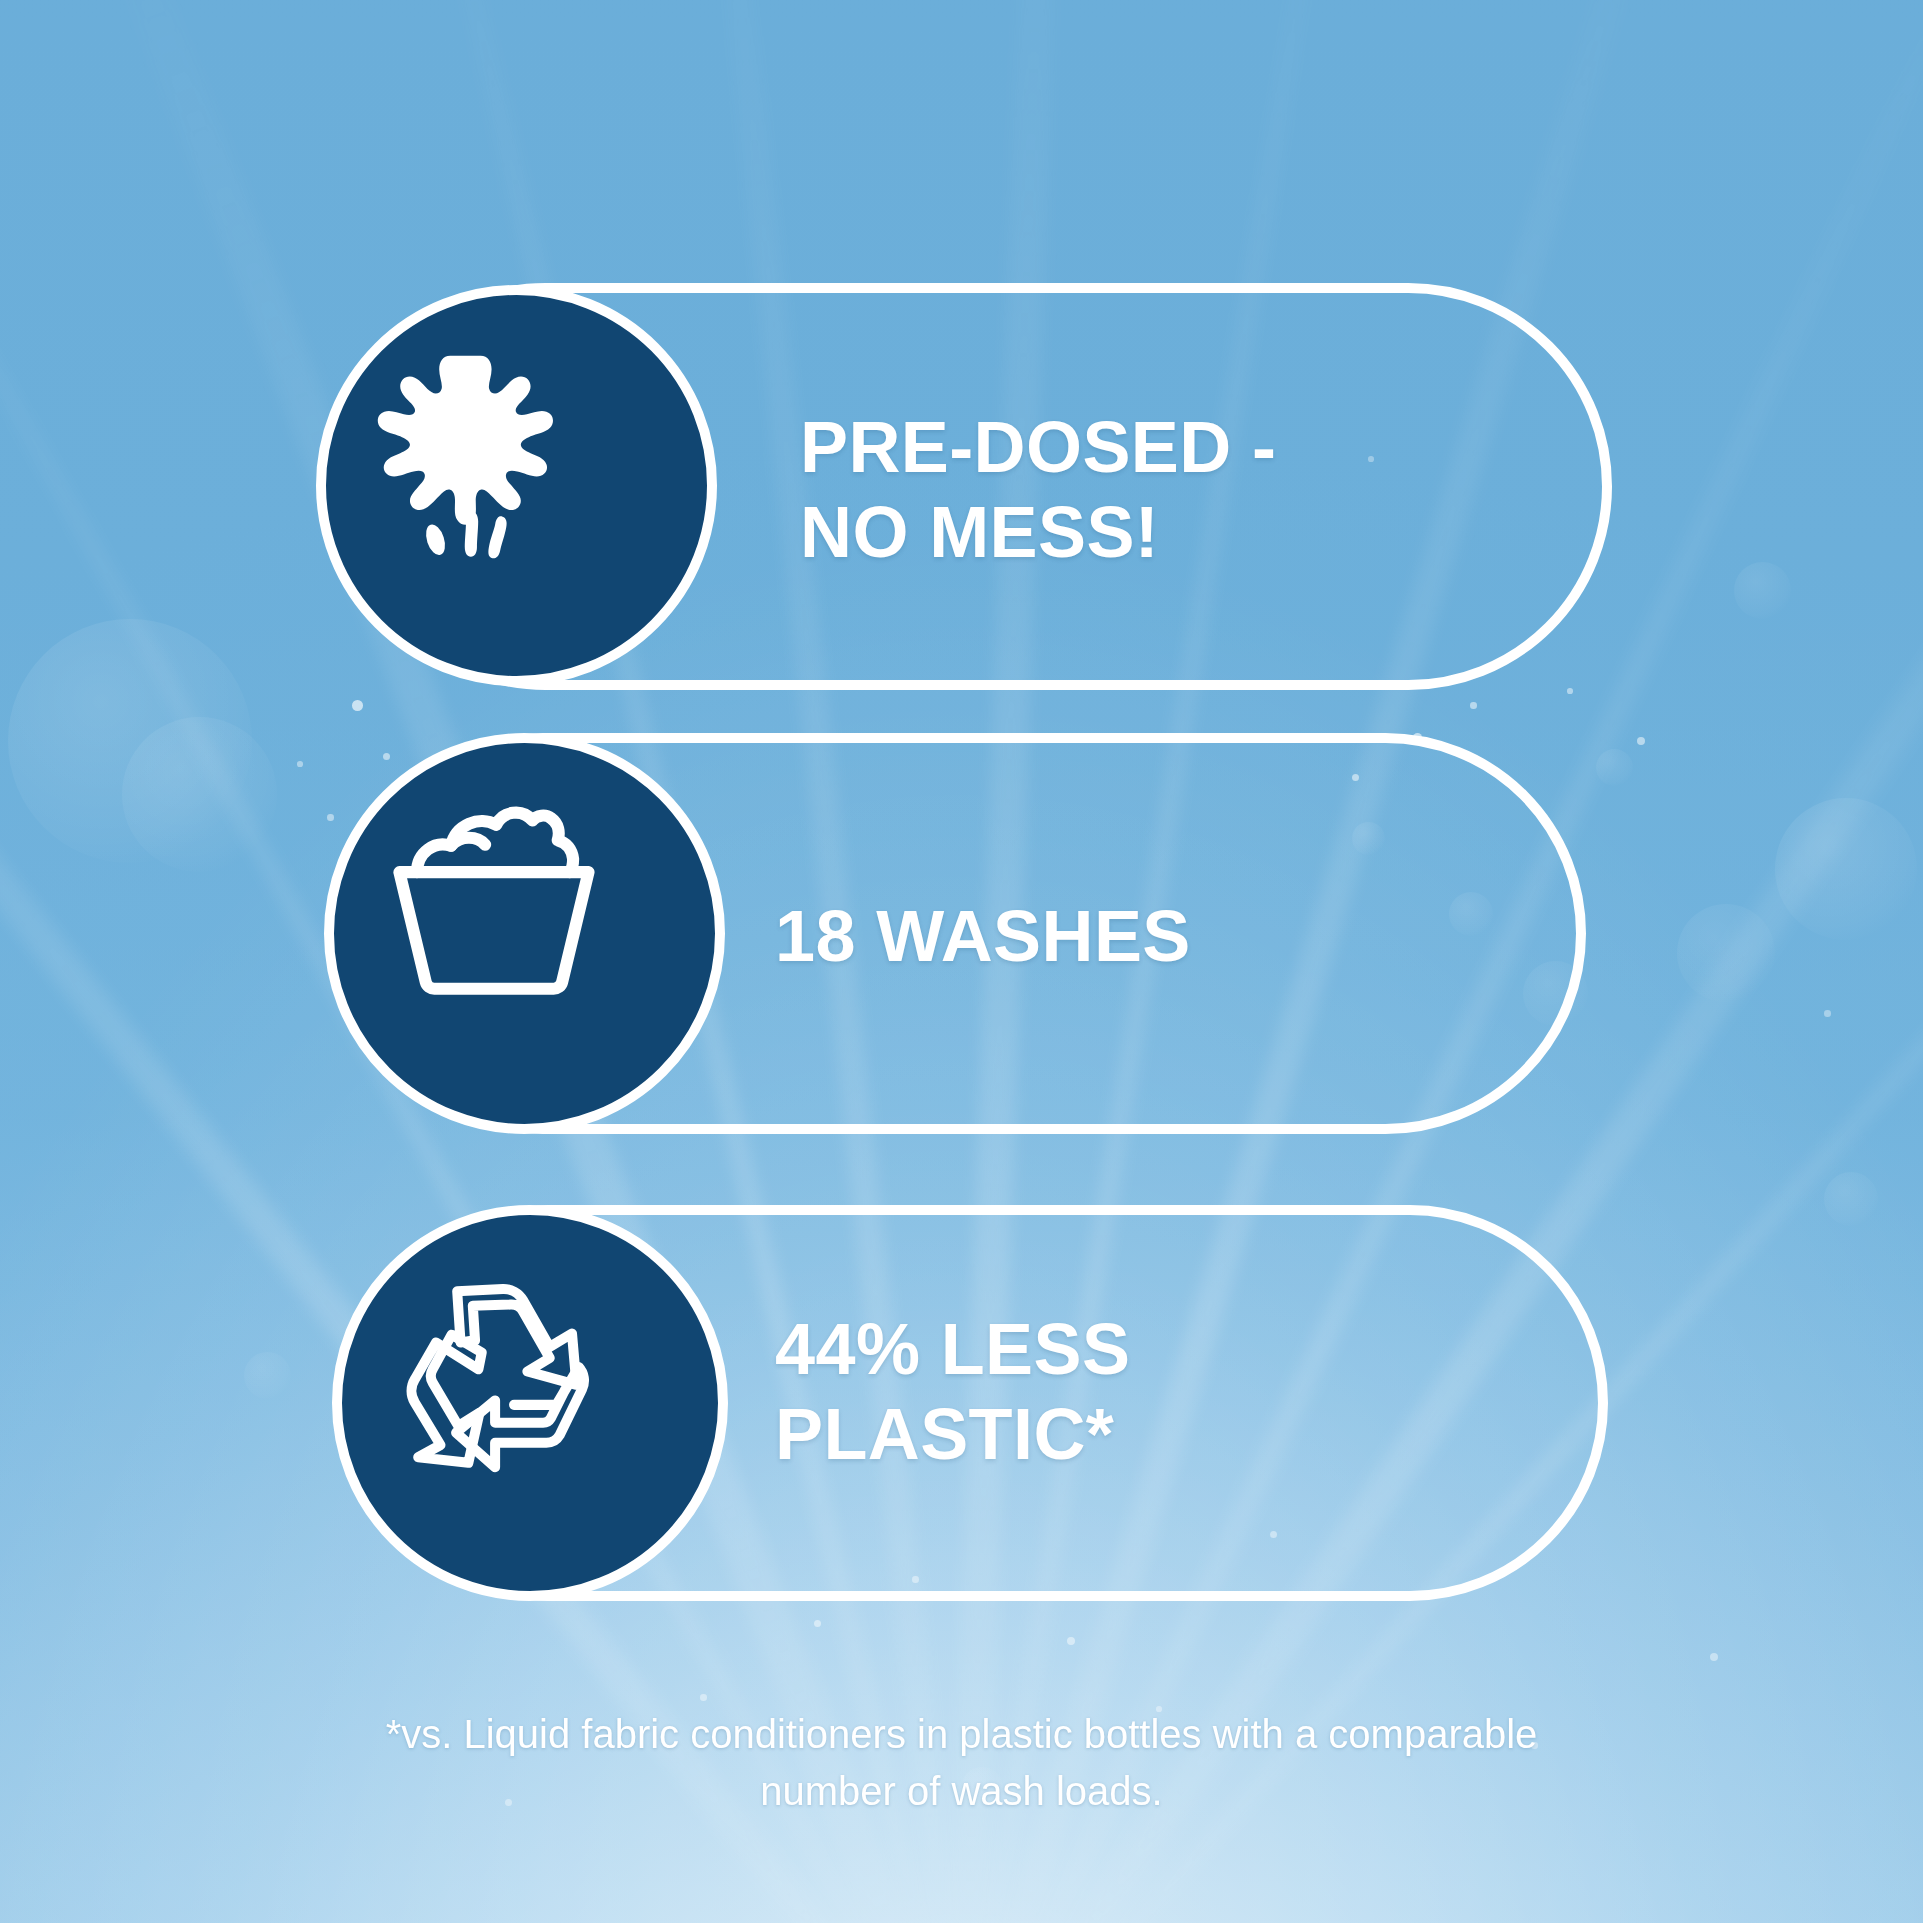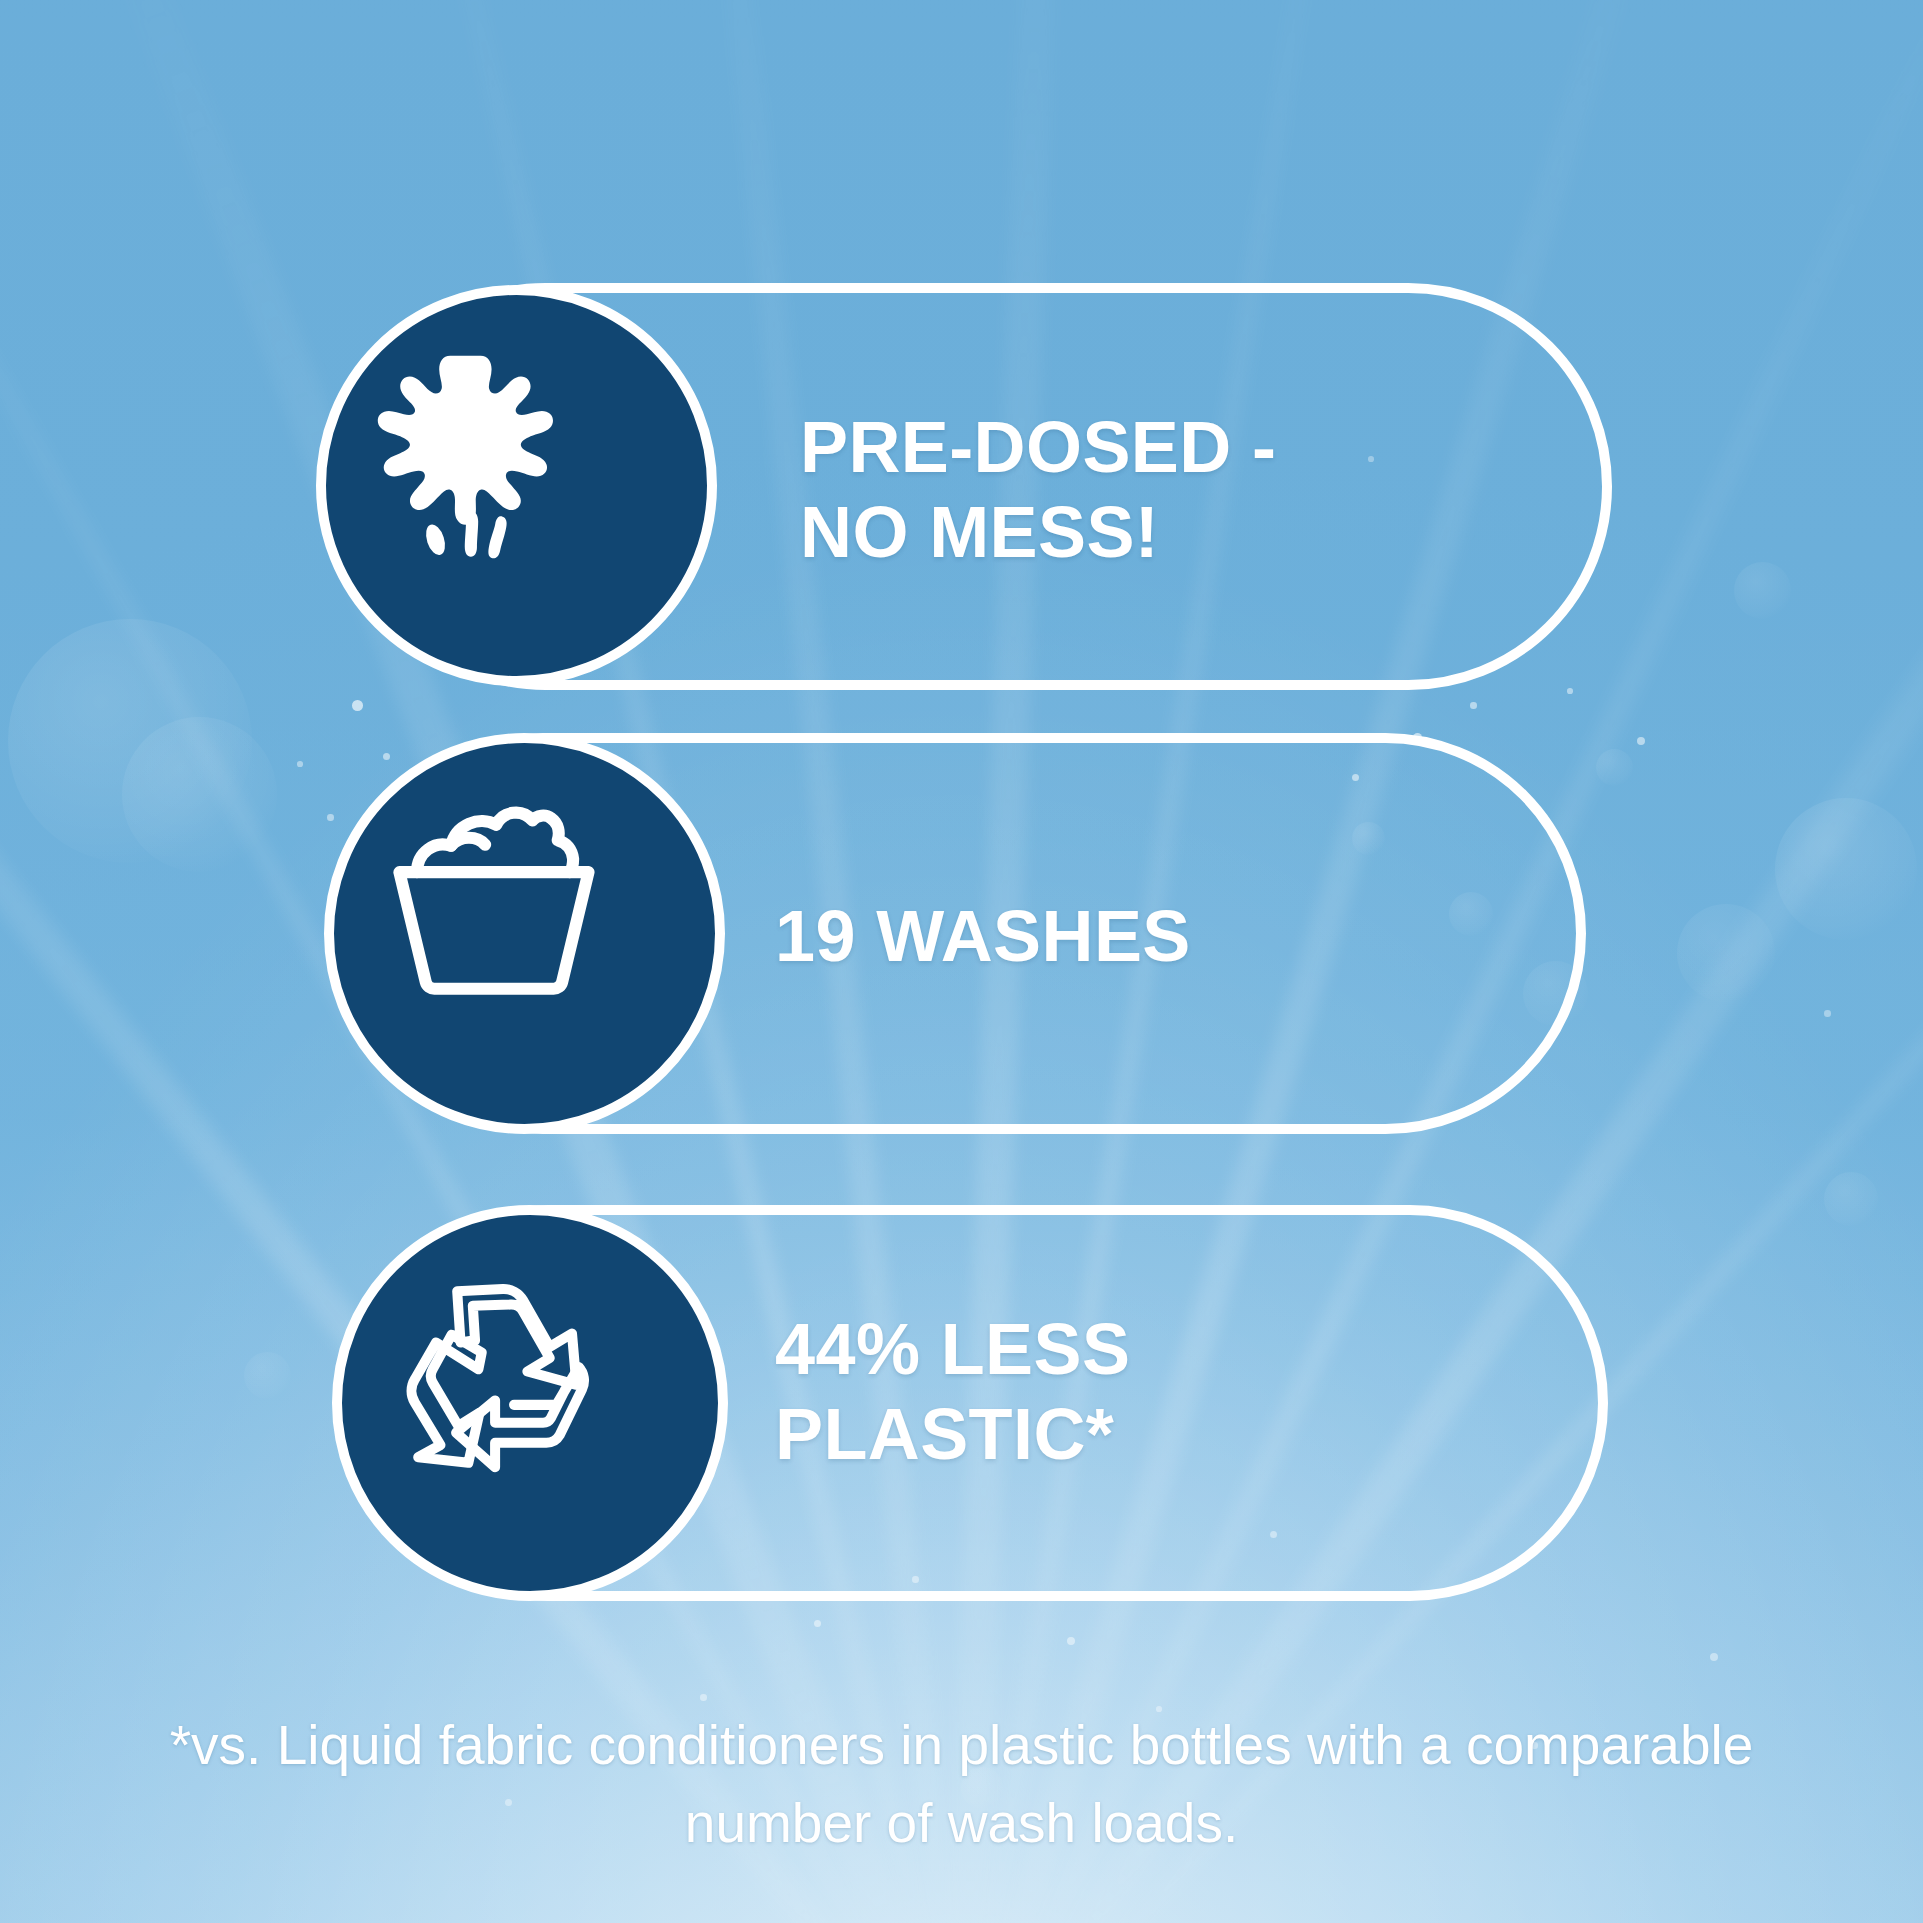--- a/index.html
+++ b/index.html
@@ -104,21 +104,21 @@
   }
 
   
   .footnote {
     position: absolute;
     left: 50%;
     transform: translateX(-50%);
     width: 1677px;
     text-align: center;
     color: #ffffff;
-    font-size: 55px;
+    font-size: 40px;
     line-height: 1.42;
     font-weight: 400;
     font-family: "Liberation Sans Narrow", "Liberation Sans", sans-serif;
     text-shadow: 0 0.8px 3.3px rgba(40,90,130,.25);
     white-space: pre-line;
   }
 </style>
 </head>
 <body>
 
@@ -209,21 +209,21 @@
           <svg viewBox="0 0 200 180" aria-hidden="true">
             <g fill="none" stroke="#ffffff" stroke-width="11" stroke-linejoin="round" stroke-linecap="round">
               <path d="M14 62 L38 162 a8 8 0 0 0 8 6 L154 168 a8 8 0 0 0 8 -6 L186 62 Z"></path>
               <path d="M30 62 c0 -18 16 -29 31 -24 c4 -19 26 -28 41 -19 c6 -13 24 -15 33 -4 c4 -5 12 -6 17 -2 c7 5 8 13 6 20 c8 2 13 8 14 17 c0 5 -1 9 -3 12"></path>
               <path d="M61 38 c9 -10 24 -9 31 -1"></path>
             </g>
           </svg>
         </span>
       </div>
 
-      <div class="pill-text" style="left:775px; top:894px; width:798px;">19 WASHES</div>
+      <div class="pill-text" style="left:775px; top:894px; width:798px;">18 WASHES</div>
     </div>
 
     <div class="row">
       <div class="pill" style="left:350px; top:1205px; width:1258px; height:396px;"></div>
 
       <div class="badge" style="left:332px; top:1205px; width:396px; height:396px;">
         <span style="width:76%;height:76%;display:block">
           <svg viewBox="0 0 200 200" aria-hidden="true">
             <g fill="none" stroke="#ffffff" stroke-width="9" stroke-linejoin="round" stroke-linecap="round">
 

